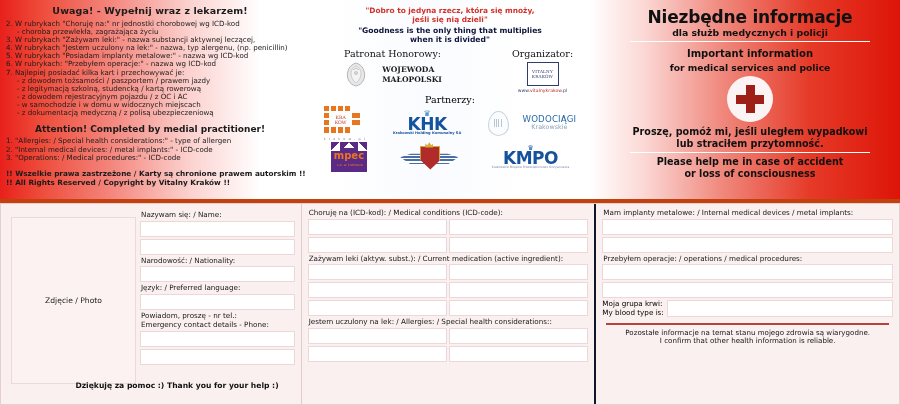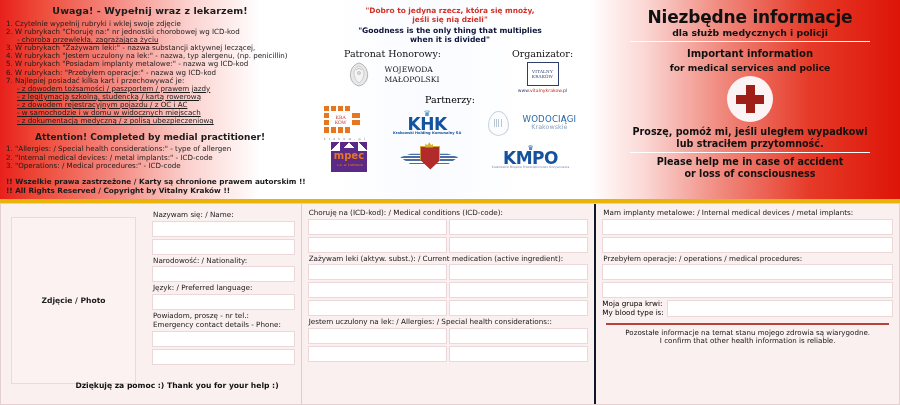--- a/index.html
+++ b/index.html
@@ -1,17 +1,17 @@
 <!DOCTYPE html>
 <html><head>
 <meta charset="utf-8">
 <style>
   html,body{margin:0;padding:0;background:#fff;}
   body{font-family:"DejaVu Sans","Liberation Sans",sans-serif;}
-  #card{position:relative;width:900px;height:405px;overflow:hidden;background:#eab308;}
+  #card{position:relative;width:900px;height:405px;overflow:hidden;background:#c2410c;}
 
   
   .top{position:absolute;left:0;top:0;width:900px;height:199px;
        background:
          linear-gradient(to right,
            #e8201c 0px,
            #ee4b3a 40px,
            #f4857c 110px,
            #fbd2cf 190px,
            #ffffff 260px,
@@ -23,36 +23,36 @@
            #f08a7f 720px,
            #e63a28 810px,
            #dd1508 900px);
   }
 
   
   .col-left{position:absolute;left:0;top:0;width:300px;height:199px;color:#1b1b1b;}
   .lt-title{font-size:9.5px;font-weight:bold;text-align:center;margin-top:5px;letter-spacing:.1px;}
   .lt-list{margin:4px 0 0 0;padding:0 4px 0 6px;list-style:none;}
   .lt-list li{font-size:7.1px;line-height:8.1px;white-space:nowrap;}
-  .lt-list li.sub{padding-left:11px;text-decoration:underline;}
+  .lt-list li.sub{padding-left:11px;}
   .lt-attn{font-size:9px;font-weight:bold;text-align:center;margin-top:7px;}
   .lt-list2{margin:3px 0 0 0;padding:0 4px 0 6px;list-style:none;}
   .lt-list2 li{font-size:7.1px;line-height:8.4px;white-space:nowrap;}
   .lt-copy{margin-top:7px;padding-left:6px;}
   .lt-copy div{font-size:7.3px;font-weight:bold;line-height:9px;white-space:nowrap;}
 
   
   .col-mid{position:absolute;left:300px;top:0;width:300px;height:199px;text-align:center;}
   .q-pl{font-size:7.4px;font-weight:bold;color:#d33026;line-height:9px;margin-top:6px;}
   .q-en{font-size:7.6px;font-weight:bold;color:#10163a;line-height:9.3px;margin-top:2px;}
   .sec-h{font-family:"DejaVu Serif","Liberation Serif",serif;font-size:9.5px;color:#121212;}
   .row-pat{display:flex;align-items:flex-start;margin-top:3px;}
   .pat-left{width:185px;text-align:center;}
   .pat-right{width:115px;text-align:center;}
-  .woj-wrap{display:flex;align-items:center;justify-content:center;gap:13px;margin-top:2px;}
+  .woj-wrap{display:flex;align-items:center;justify-content:center;gap:13px;margin-top:2px;font-weight:bold;}
   .woj-txt{font-family:"DejaVu Serif","Liberation Serif",serif;font-size:7.6px;line-height:9.4px;color:#1a1a1a;text-align:left;}
   .vit-box{width:30px;height:22px;border:1.4px solid #2e3c6e;margin:3px auto 0;
            display:flex;flex-direction:column;align-items:center;justify-content:center;background:#fff;position:relative;}
   .vit-box span{font-family:"DejaVu Serif","Liberation Serif",serif;font-size:4.2px;color:#2e3c6e;letter-spacing:.2px;line-height:5px;}
   .vit-url{font-size:4.6px;color:#2e3c6e;margin-top:2px;}
   .vit-url i{color:#c02a20;font-style:normal;}
   .part-h{font-family:"DejaVu Serif","Liberation Serif",serif;font-size:9.5px;margin-top:1px;}
   .logos{display:flex;align-items:center;justify-content:space-around;margin-top:1px;padding:0 10px;}
   .logos2{display:flex;align-items:center;justify-content:space-around;margin-top:1px;padding:0 14px;}
 
@@ -122,40 +122,39 @@
           border:1px solid #e6cfd0;box-sizing:border-box;display:flex;}
   .fcol{box-sizing:border-box;padding:5px 6px 0 6px;}
   .fcol.c1{width:300px;display:flex;}
   .fcol.c2{width:294px;border-left:1px solid #e3c9ca;}
   .fcol.c3{width:305px;border-left:2px solid #0f172a;}
   .flabel{font-size:7.2px;color:#171717;line-height:8.6px;white-space:nowrap;margin:0 0 1px 1px;}
   .fbox{background:#fff;border:1px solid #ecd8d9;height:16px;box-sizing:border-box;margin-bottom:2px;}
   .frow{display:flex;gap:2px;margin-bottom:2px;}
   .frow .fbox{flex:1;margin-bottom:0;}
   .photo{width:123px;border:1px solid #ecd9da;background:#fcf2f2;display:flex;align-items:center;
-         justify-content:center;font-size:7.6px;color:#1b1b1b;margin:8px 16px 20px 4px;font-weight:bold;}
+         justify-content:center;font-size:7.6px;color:#1b1b1b;margin:8px 4px 20px 4px;}
   .rfields{flex:1;padding-top:2px;}
   .thanks{position:absolute;left:37px;top:381px;width:280px;text-align:center;font-size:7.6px;font-weight:bold;color:#111;}
   .blood{display:flex;align-items:flex-start;gap:3px;margin-top:1px;}
   .blood .bl{font-size:7.2px;line-height:8.6px;white-space:nowrap;}
   .blood .fbox{flex:1;height:17px;}
   .note{font-size:7.1px;line-height:8.6px;text-align:center;color:#141414;margin-top:3px;}
   .noteline{height:1.6px;background:#b5433c;margin:4px 4px;}
 </style>
 </head>
 <body>
 
 <div id="card">
 
   <div class="top">
 
     <div class="col-left">
       <div class="lt-title">Uwaga! - Wypełnij wraz z lekarzem!</div>
       <ul class="lt-list">
-        <li>1. Czytelnie wypełnij rubryki i wklej swoje zdjęcie</li>
         <li>2. W rubrykach "Choruję na:" nr jednostki chorobowej wg ICD-kod</li>
         <li class="sub">- choroba przewlekła, zagrażająca życiu</li>
         <li>3. W rubrykach "Zażywam leki:" - nazwa substancji aktywnej leczącej,</li>
         <li>4. W rubrykach "Jestem uczulony na lek:" - nazwa, typ alergenu, (np. penicillin)</li>
         <li>5. W rubrykach "Posiadam implanty metalowe:" - nazwa wg ICD-kod</li>
         <li>6. W rubrykach: "Przebyłem operacje:" - nazwa wg ICD-kod</li>
         <li>7. Najlepiej posiadać kilka kart i przechowywać je:</li>
         <li class="sub">- z dowodem tożsamości / paszportem / prawem jazdy</li>
         <li class="sub">- z legitymacją szkolną, studencką / kartą rowerową</li>
         <li class="sub">- z dowodem rejestracyjnym pojazdu / z OC i AC</li>

